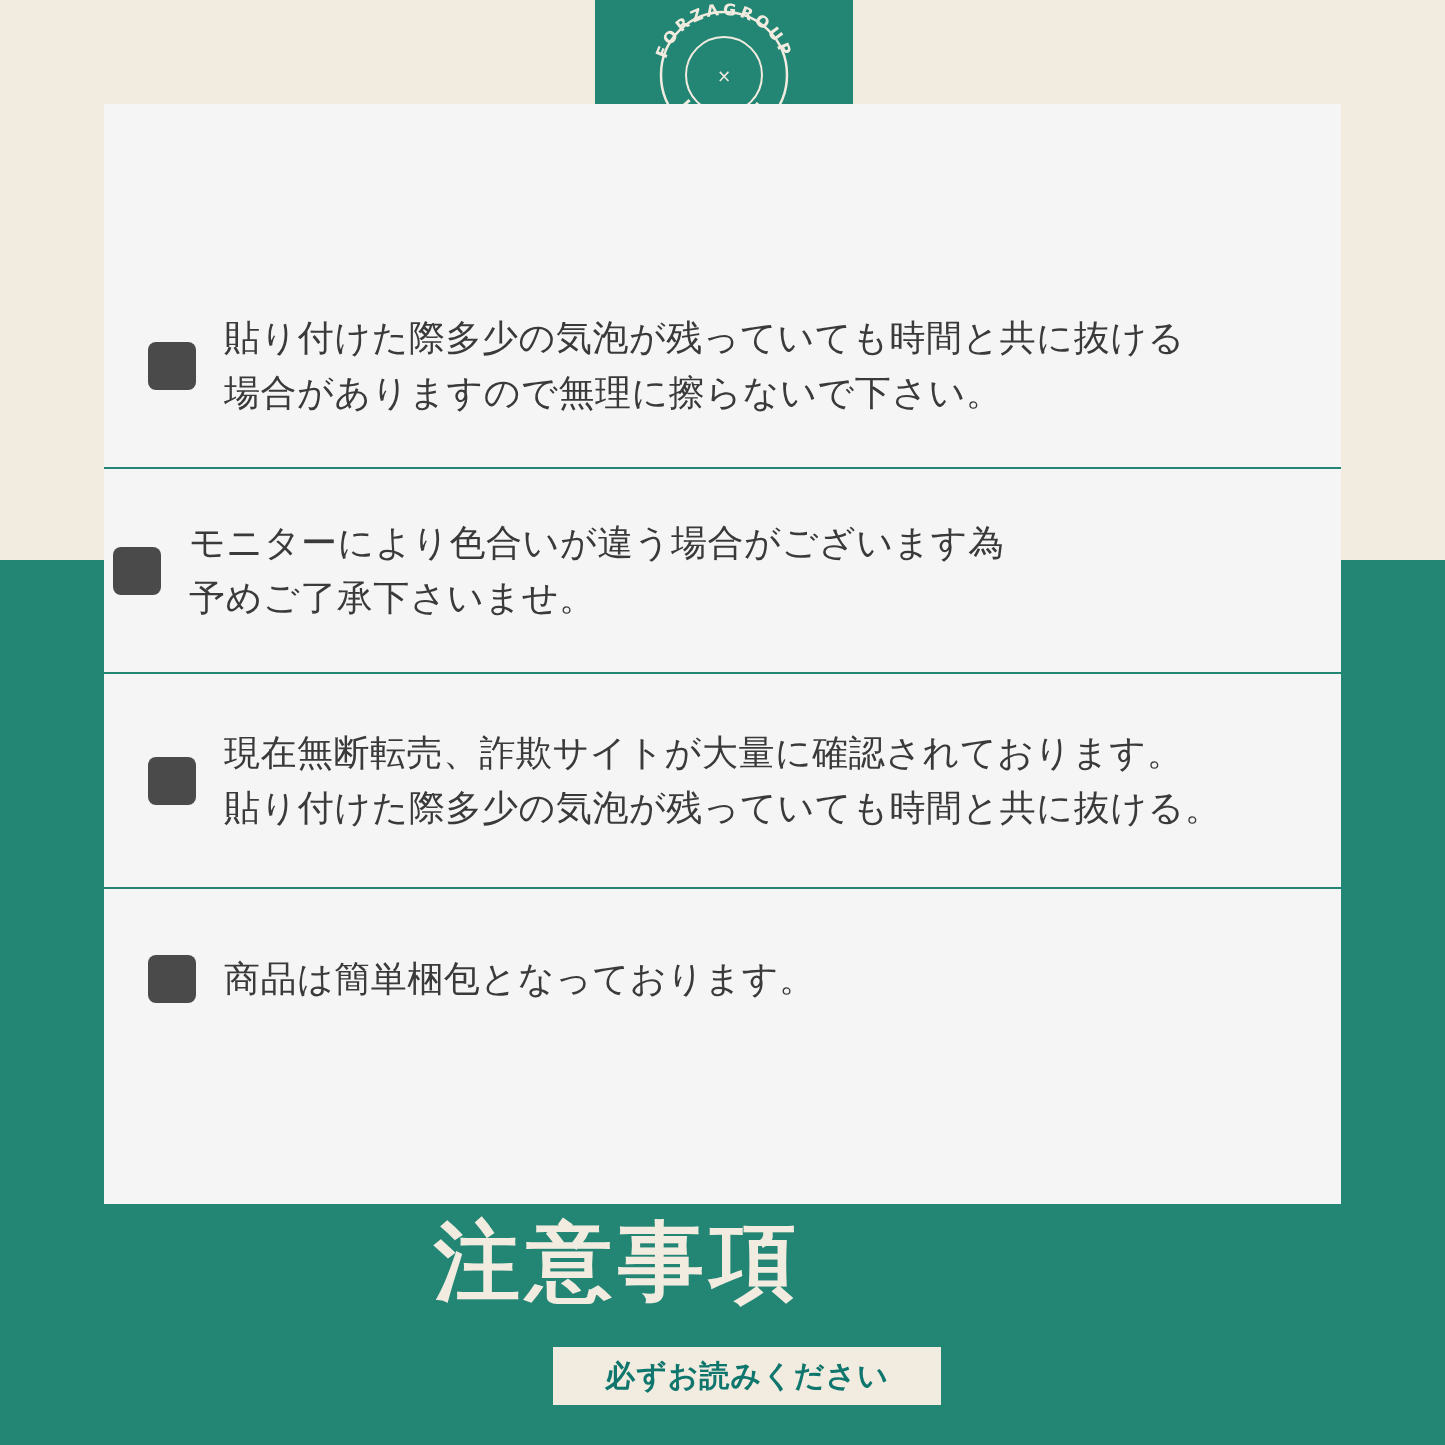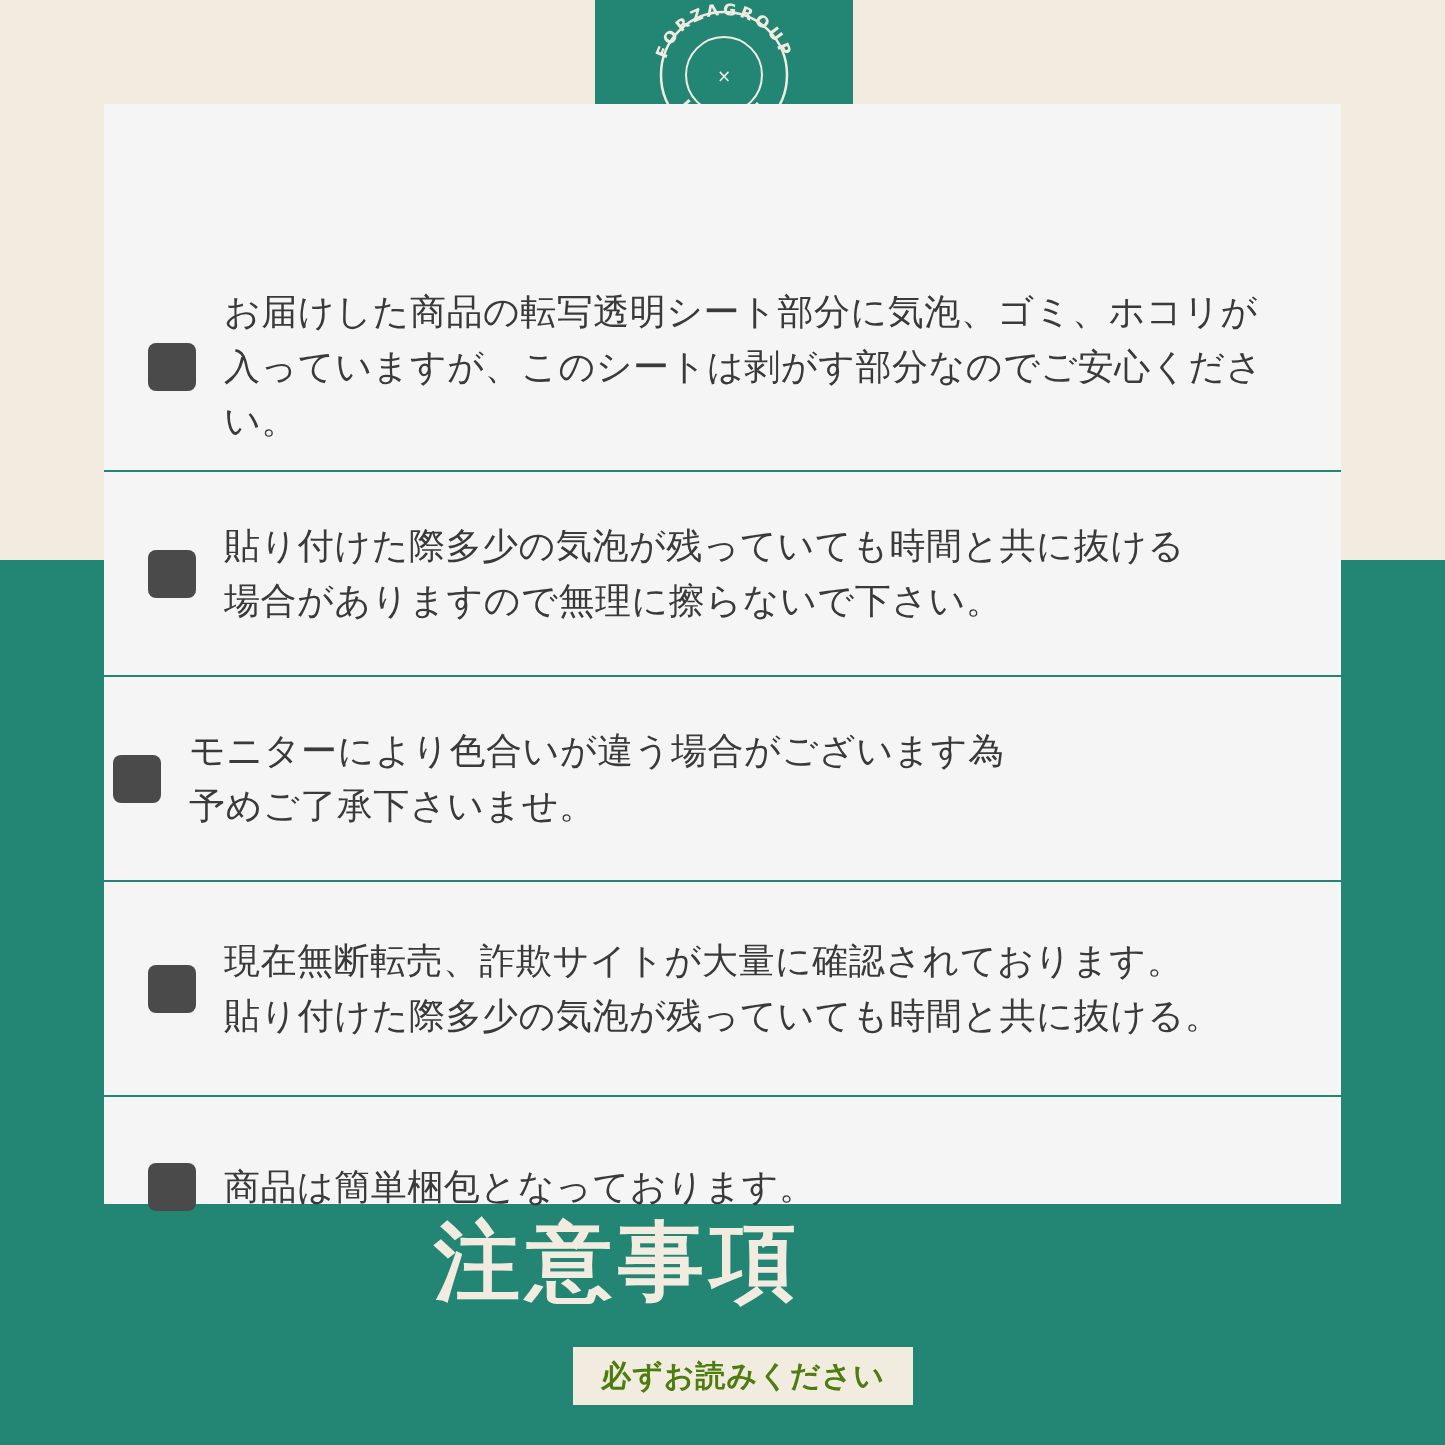--- a/index.html
+++ b/index.html
@@ -110,32 +110,31 @@
     font-size: 86px;
     font-weight: 800;
     letter-spacing: 6px;
     line-height: 1;
   }
 
   #footer-pill {
     position: absolute;
     left: 553px;
     top: 1347px;
-    width: 340px;
+    width: 388px;
     height: 58px;
     background: #f2ece0;
-    color: #4d7c0f;
+    color: #0f766e;
     font-size: 30px;
     font-weight: 700;
     letter-spacing: 1px;
     display: flex;
     align-items: center;
     justify-content: center;
     box-sizing: border-box;
-    margin-left: 20px;
   }
 </style>
 </head>
 <body>
 
 <div id="canvas">
 
   <div id="green-field"></div>
 
   <div id="logo-badge">
@@ -151,25 +150,20 @@
       </text>
       <text fill="#f2ece0" font-size="16" font-weight="700" letter-spacing="3.2" font-family="'DejaVu Sans','Liberation Sans',sans-serif">
         <textPath href="#arcBottom" startOffset="50%" text-anchor="middle">KAWAYUI</textPath>
       </text>
       <text x="85" y="92" fill="#f2ece0" font-size="17" text-anchor="middle" font-family="'DejaVu Sans','Liberation Sans',sans-serif">×</text>
     </svg>
   </div>
 
   <div id="notice-card">
 
-    <div class="notice-row" id="row-0">
-      <span class="bullet"></span>
-      <span class="notice-text">お届けした商品の転写透明シート部分に気泡、ゴミ、ホコリが
-入っていますが、このシートは剥がす部分なのでご安心ください。</span>
-    </div>
 
     <div class="notice-row" id="row-1">
       <span class="bullet"></span>
       <span class="notice-text">貼り付けた際多少の気泡が残っていても時間と共に抜ける
 場合がありますので無理に擦らないで下さい。</span>
     </div>
 
     <div class="notice-row" id="row-2">
       <span class="bullet"></span>
       <span class="notice-text">モニターにより色合いが違う場合がございます為

